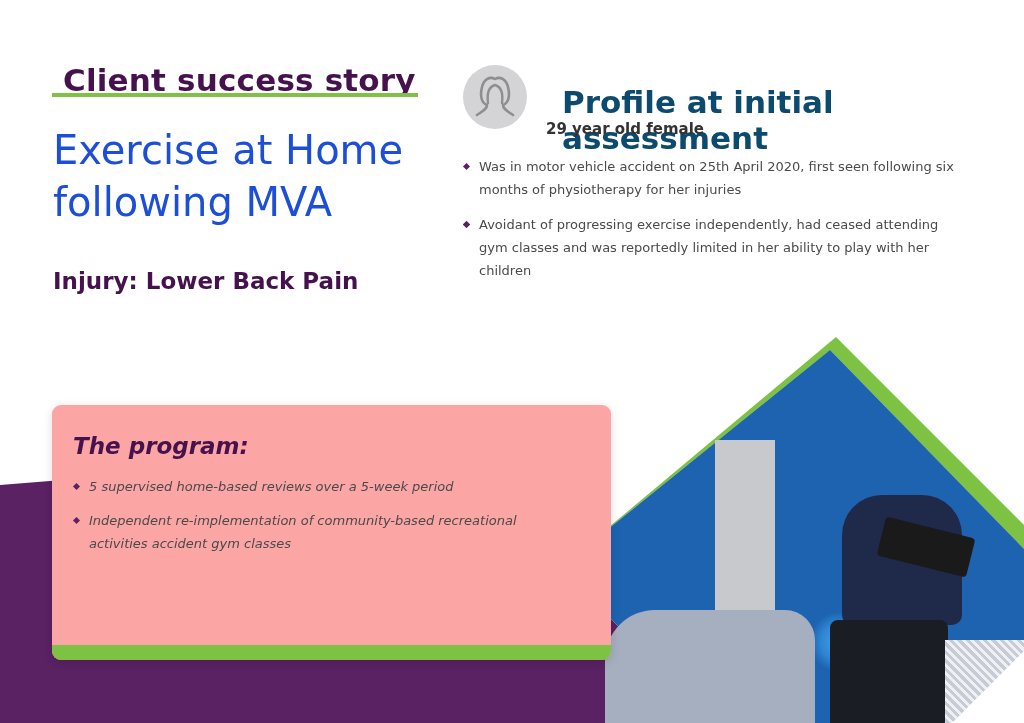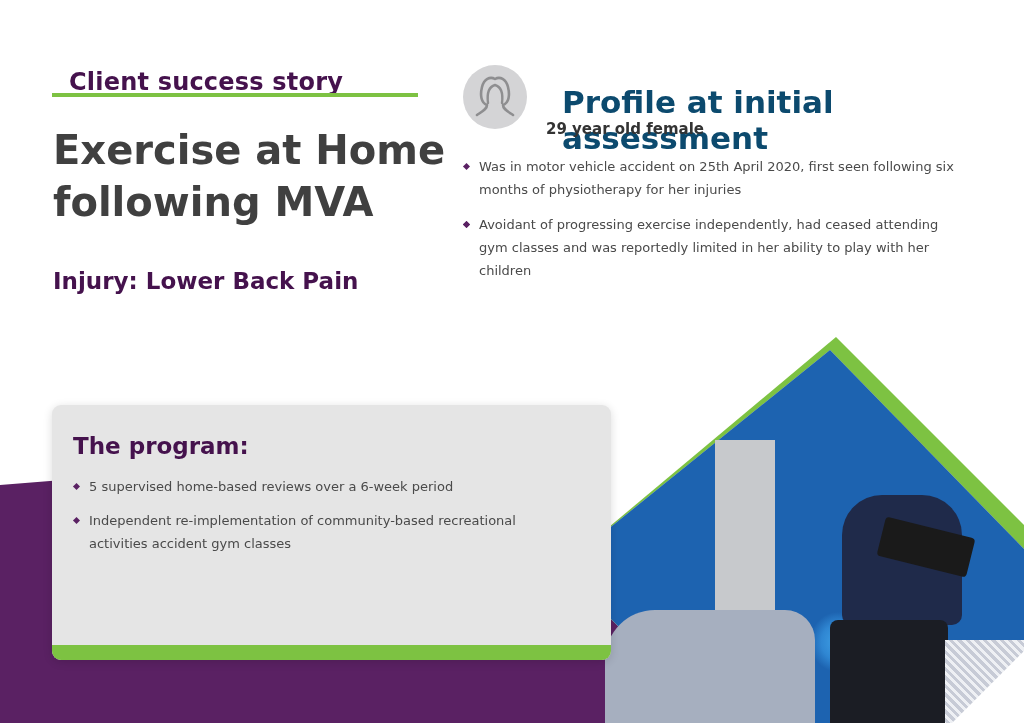--- a/index.html
+++ b/index.html
@@ -49,29 +49,29 @@
   .client-sweater {
     position: absolute; left: 605px; top: 610px; width: 210px; height: 120px;
     background: #a6afbf; border-radius: 50px 30px 0 0;
   }
   .bed {
     position: absolute; left: 945px; top: 640px; width: 90px; height: 90px;
     background: repeating-linear-gradient(45deg, #c7cbd6 0 3px, #eef0f4 3px 6px);
   }
 
   .header-kicker {
-    position: absolute; left: 53px; top: 52px; margin: 16px;
-    font-size: 24px; font-weight: bold; color: #45124d; letter-spacing: 0.2px;
+    position: absolute; left: 53px; top: 52px; margin: 10px;
+    font-size: 31px; font-weight: bold; color: #45124d; letter-spacing: 0.2px;
   }
   .kicker-underline {
     position: absolute; left: 52px; top: 93px; width: 366px; height: 4px; background: #7dc242;
   }
   .main-title {
     position: absolute; left: 53px; top: 124px; margin: 0; width: 400px;
-    font-size: 40px; line-height: 52px; font-weight: bold; color: #404040;
+    font-size: 40px; line-height: 52px; font-weight: normal; color: #1d4ed8;
   }
   .injury {
     position: absolute; left: 53px; top: 268px; margin: 0;
     font-size: 23px; font-weight: bold; color: #45124d;
   }
 
   .avatar {
     position: absolute; left: 463px; top: 65px; width: 64px; height: 64px; border-radius: 50%;
     background: #d4d4d6;
   }
@@ -92,22 +92,23 @@
     font-size: 13px; line-height: 23px;
   }
   .profile-list li { margin-bottom: 12px; }
   .bullet {
     position: absolute; left: 1px; top: 9px; width: 5px; height: 5px; background: #5a2163;
     transform: rotate(45deg);
   }
 
   .program-card {
     position: absolute; left: 52px; top: 405px; width: 559px; height: 255px;
-    background: #e5e5e5; border-radius: 9px; overflow: hidden;
+    background: #fca5a5; border-radius: 9px; overflow: hidden;
     box-shadow: 0 2px 10px rgba(0,0,0,0.14);
+    font-style: italic;
   }
   .program-card .green-strip {
     position: absolute; left: 0; bottom: 0; width: 100%; height: 15px; background: #7dc242;
   }
   .program-title {
     position: absolute; left: 21px; top: 28px; margin: 0;
     font-size: 23px; font-weight: bold; color: #45124d;
   }
   .program-list {
     position: absolute; left: 21px; top: 70px; width: 520px; margin: 0; padding: 0; list-style: none;
@@ -154,21 +155,21 @@
     <span class="bullet"></span>
     <span>Avoidant of progressing exercise independently, had ceased attending gym classes and was reportedly limited in her ability to play with her children</span>
   </li>
 </ul>
 
 <div class="program-card">
   <h2 class="program-title">The program:</h2>
   <ul class="program-list">
     <li>
       <span class="bullet"></span>
-      <span>5 supervised home-based reviews over a 6-week period</span>
+      <span>5 supervised home-based reviews over a 5-week period</span>
     </li>
     <li style="width:470px;">
       <span class="bullet"></span>
       <span>Independent re-implementation of community-based recreational activities accident gym classes</span>
     </li>
   </ul>
   <div class="green-strip"></div>
 </div>
 
 </body></html>

